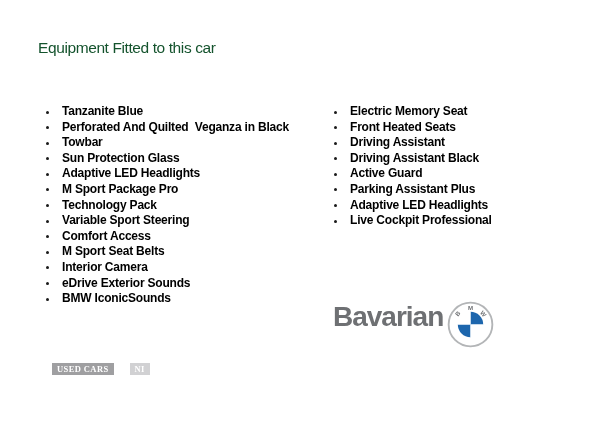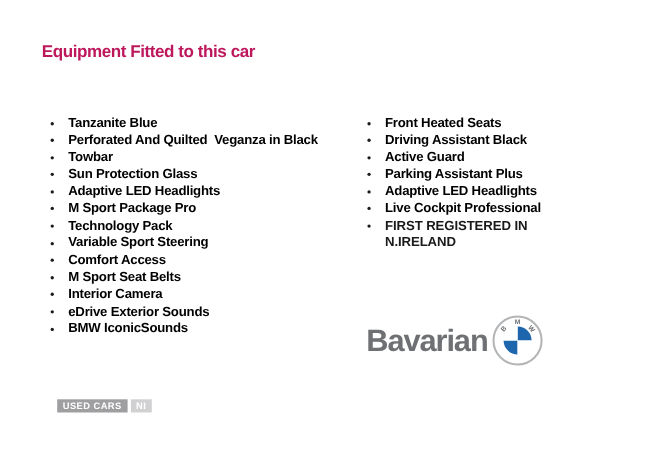--- a/index.html
+++ b/index.html
@@ -7,23 +7,23 @@
   body {
     position:relative;
     background:#ffffff;
     font-family:"Liberation Sans", sans-serif;
     overflow:hidden;
   }
   .page-title {
     position:absolute;
     left:38px; top:39px;
     font-size:15.5px;
-    font-weight:700;
+    font-weight:400;
     letter-spacing:-0.4px;
-    color:#be185d;
+    color:#14532d;
   }
   .equip-col {
     position:absolute;
     top:104px;
   }
   .equip-col.left  { left:45px;  width:280px; }
   .equip-col.right { left:333px; width:185px; }
   .equip-list { list-style:none; }
   .equip-list li {
     position:relative;
@@ -46,38 +46,39 @@
   .equip-list li.bold {
     font-weight:700;
     color:#1a1a1a;
     letter-spacing:-0.1px;
   }
   .watermark {
     position:absolute;
     left:52px; top:363px;
     display:flex;
     align-items:flex-start;
-    gap:3px;
+    gap:16px;
     z-index:2;
+    font-family:Liberation Serif, serif;
   }
   .chip {
     color:#ffffff;
     font-size:8.5px;
     font-weight:700;
     letter-spacing:0.4px;
     line-height:12px;
     height:12px;
     padding:0 5px;
   }
   .dealer {
     position:absolute;
-    left:333px; top:286px;
+    left:333px; top:301px;
     width:161px;
     display:flex;
-    align-items:center;
+    align-items:flex-start;
     justify-content:space-between;
   }
   .dealer-name {
     font-size:28px;
     font-weight:700;
     letter-spacing:-1px;
     color:#6e7073;
   }
   .roundel { width:47px; height:47px; display:block; }
 </style>
@@ -117,35 +118,36 @@
 
       <li><span class="item-label">eDrive Exterior Sounds</span></li>
 
       <li><span class="item-label">BMW IconicSounds</span></li>
     </ul>
 </div>
 
 <div class="equip-col right">
   <ul class="equip-list">
 
+      <li><span class="item-label">Electric Memory Seat</span></li>
 
       <li><span class="item-label">Front Heated Seats</span></li>
 
+      <li><span class="item-label">Driving Assistant</span></li>
 
       <li><span class="item-label">Driving Assistant Black</span></li>
 
       <li><span class="item-label">Active Guard</span></li>
 
       <li><span class="item-label">Parking Assistant Plus</span></li>
 
       <li><span class="item-label">Adaptive LED Headlights</span></li>
 
       <li><span class="item-label">Live Cockpit Professional</span></li>
 
-      <li class="bold"><span class="item-label">FIRST REGISTERED IN N.IRELAND</span></li>
     </ul>
 </div>
 
 <div class="watermark">
   <span class="chip" style="background: rgba(135, 135, 138, 0.8);">USED CARS</span>
   <span class="chip" style="background: rgba(190, 190, 192, 0.7);">NI</span>
 </div>
 
 <div class="dealer">
   <span class="dealer-name" style="color: rgb(110, 112, 115);">Bavarian</span>

